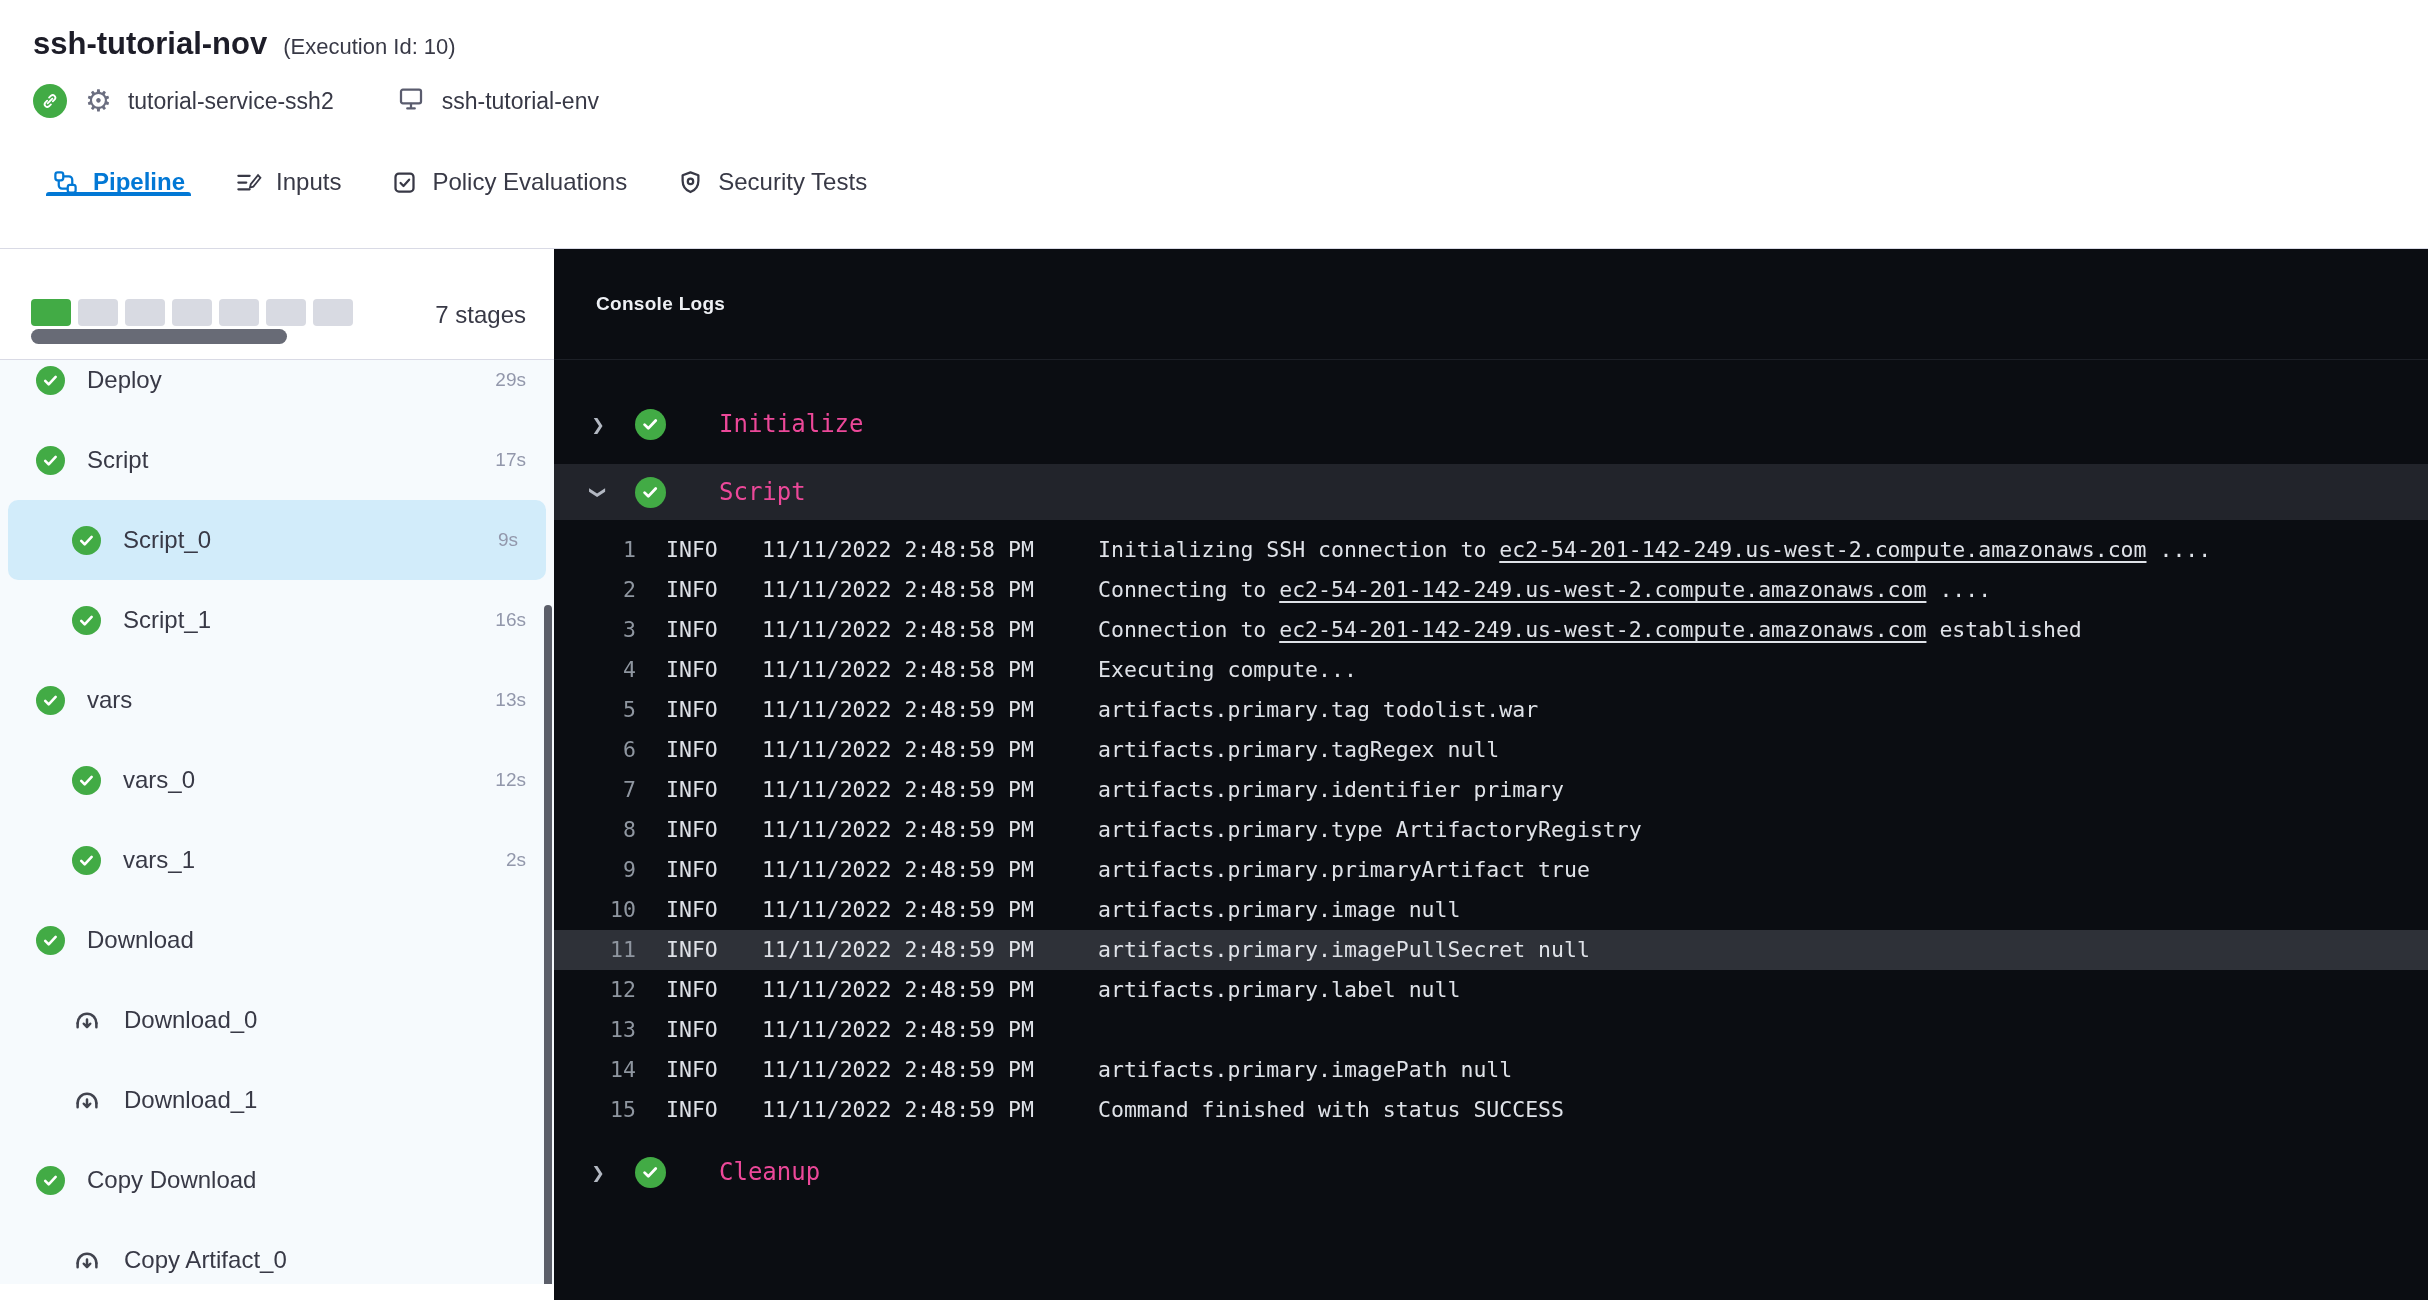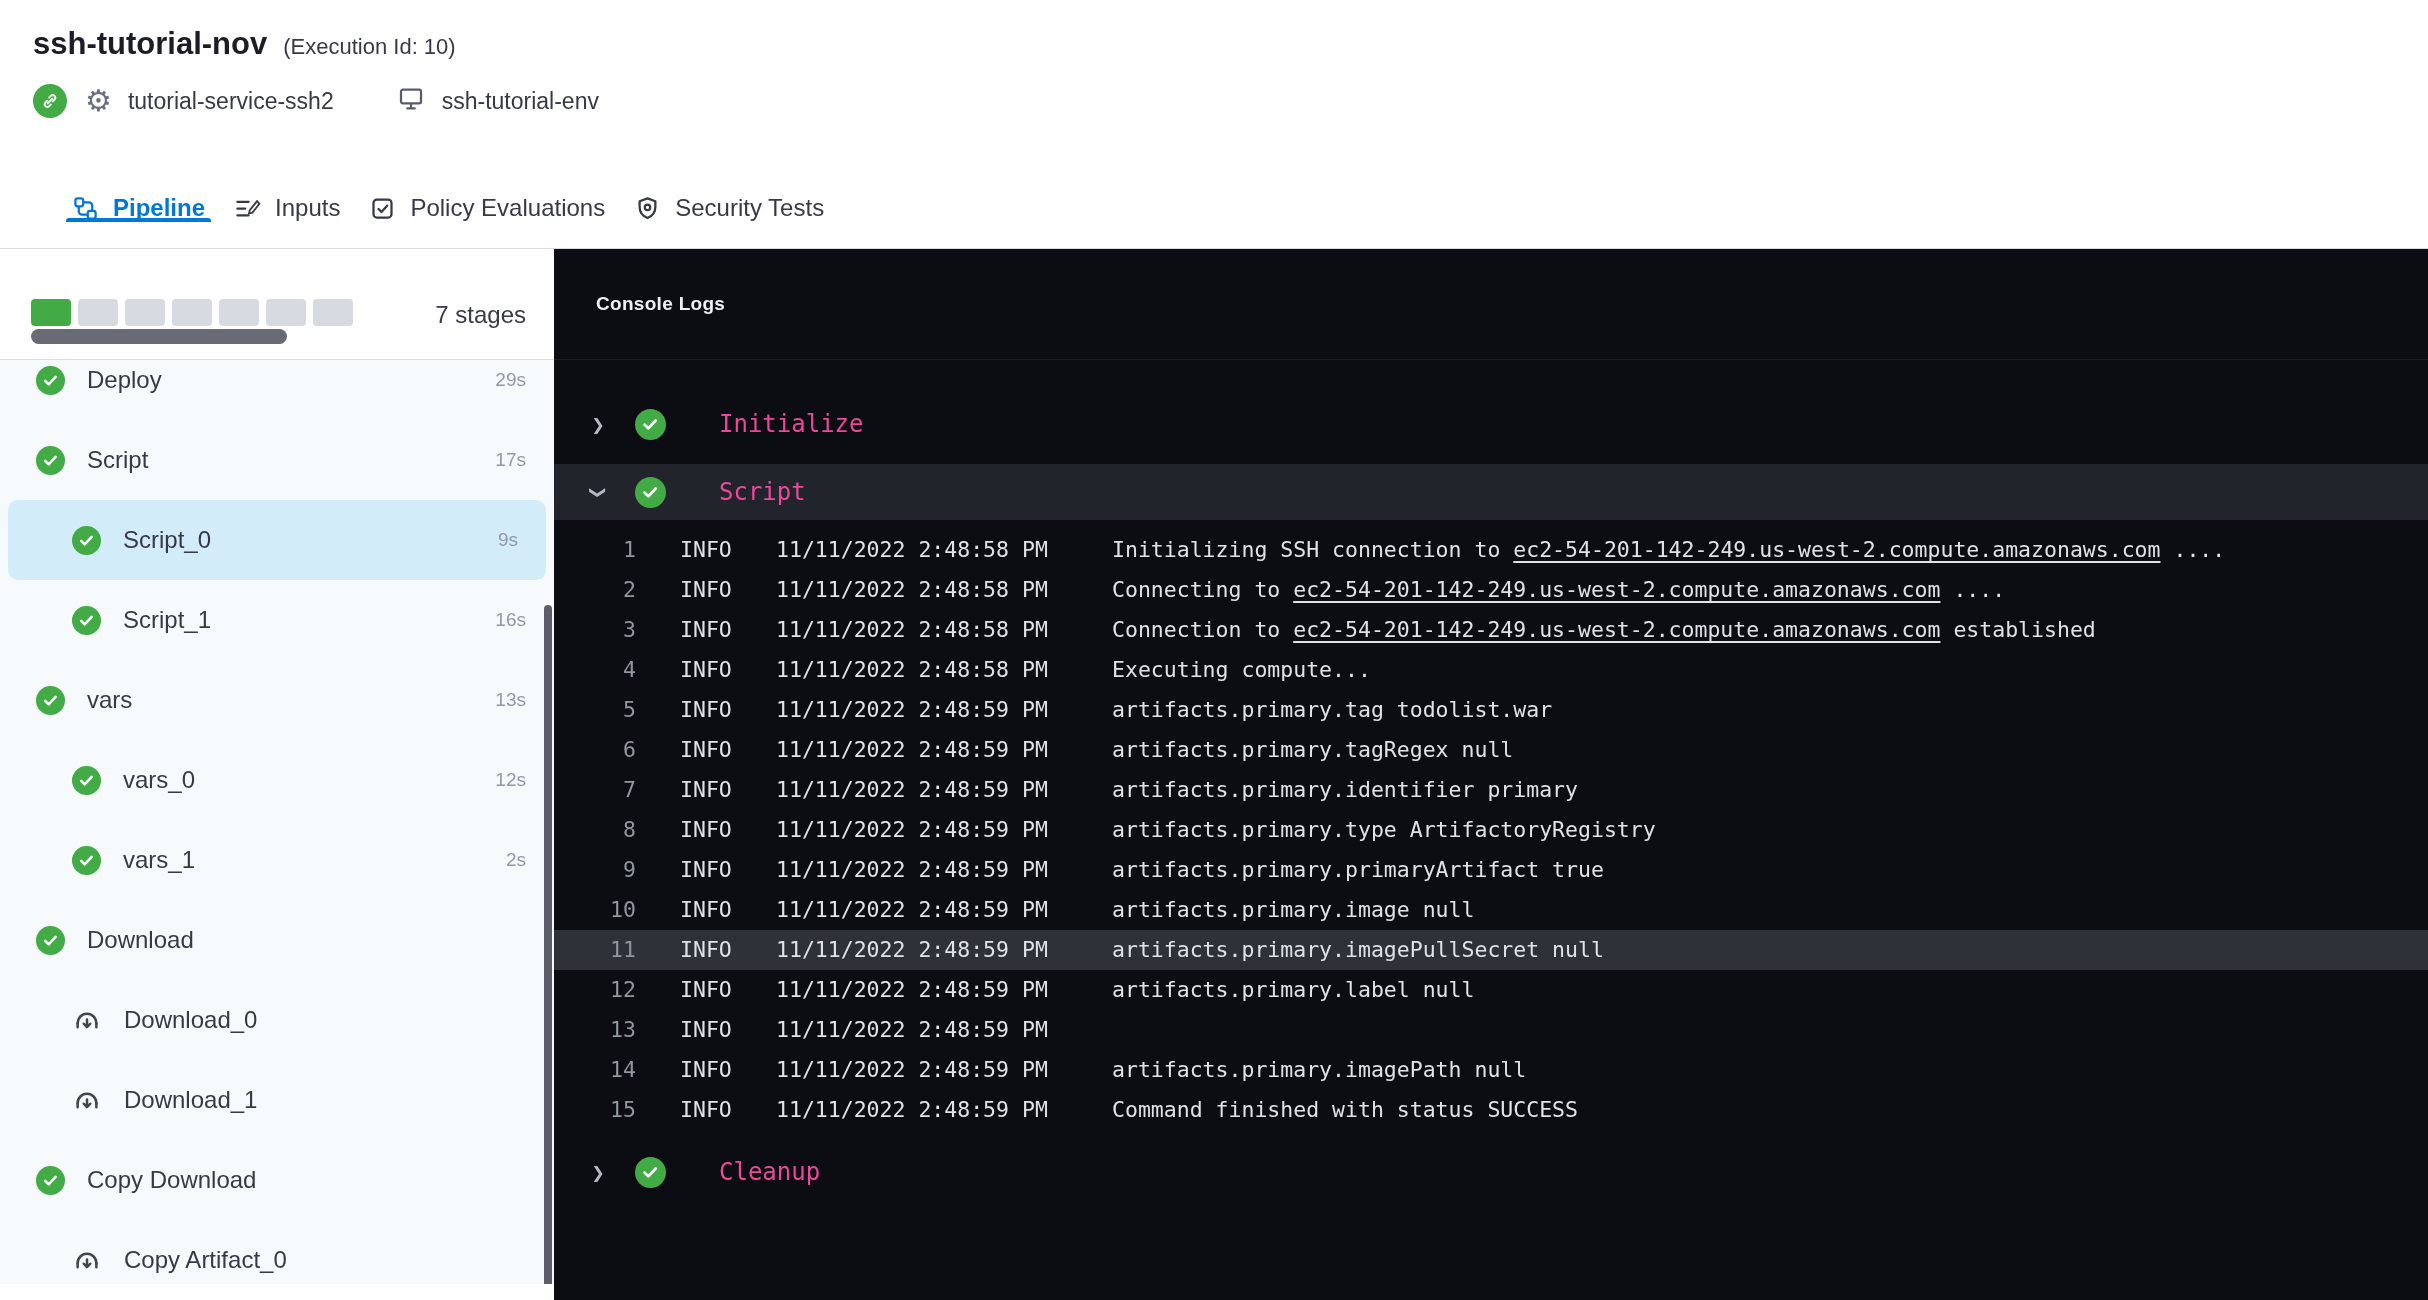--- a/index.html
+++ b/index.html
@@ -22,21 +22,21 @@
   .svc-badge{width:34px;height:34px;border-radius:50%;background:var(--green);
     display:flex;align-items:center;justify-content:center}
   .svc-badge svg{width:20px;height:20px}
   .gear{font-size:30px;color:#6b6e80;margin-left:18px;line-height:1}
   .meta-label{font-size:23px;color:var(--ink);margin-left:16px}
   .env-icon{margin-left:62px;color:#5a5c6e}
   .env-icon svg{width:30px;height:30px}
 
   
   .tabbar{position:absolute;left:0;top:168px;right:0;height:81px;background:#fff;
-    border-bottom:1px solid #d9dae5;display:flex;align-items:center;padding-left:72px;gap:29px}
+    border-bottom:1px solid #d9dae5;display:flex;align-items:flex-start;padding-left:52px;gap:50px}
   .tab{position:relative;display:flex;align-items:center;gap:14px;font-size:24px;color:var(--ink);cursor:pointer}
   .tab svg{width:27px;height:27px}
   .tab.active{color:var(--accent);font-weight:bold}
   .tab.active::after{content:"";position:absolute;left:-6px;right:-6px;bottom:0;height:4px;
     background:var(--accent);border-radius:3px 3px 0 0}
 
   
   .sidebar{position:absolute;left:0;top:249px;width:554px;bottom:16px;background:#f6fafd;overflow:hidden}
   .sb-head{position:relative;height:111px;background:#fff;border-bottom:1px solid #d9dae5}
   .progress{position:absolute;left:31px;top:50px;display:flex;gap:7px}
@@ -69,21 +69,21 @@
   .section-row.band{background:#22242b}
   .section-row + .section-row{margin-top:12px}
   .chev{width:24px;font-size:22px;color:#b3b8c2;text-align:center;transition:none}
   .chev.open{transform:rotate(90deg)}
   .section-row .check{width:31px;height:31px;margin-left:25px}
   .section-label{font-size:24px;color:#ec4899;margin-left:53px}
   .log-lines{margin-top:10px;margin-bottom:14px}
   .log-row{display:flex;line-height:40px;font-size:21.5px;white-space:pre;cursor:default}
   .log-row.hl{background:#2e3138}
   .num{flex:none;width:82px;text-align:right;color:#8f96a0}
-  .level{flex:none;width:72px;margin-left:44px}
+  .level{flex:none;width:72px;margin-left:30px}
   .time{flex:none;width:296px;margin-left:24px}
   .msg{flex:1;margin-left:40px}
   .lnk{text-decoration:underline;text-underline-offset:4px;cursor:pointer}
 </style>
 </head>
 <body>
 
 <div class="app">
 
   <div class="top">

